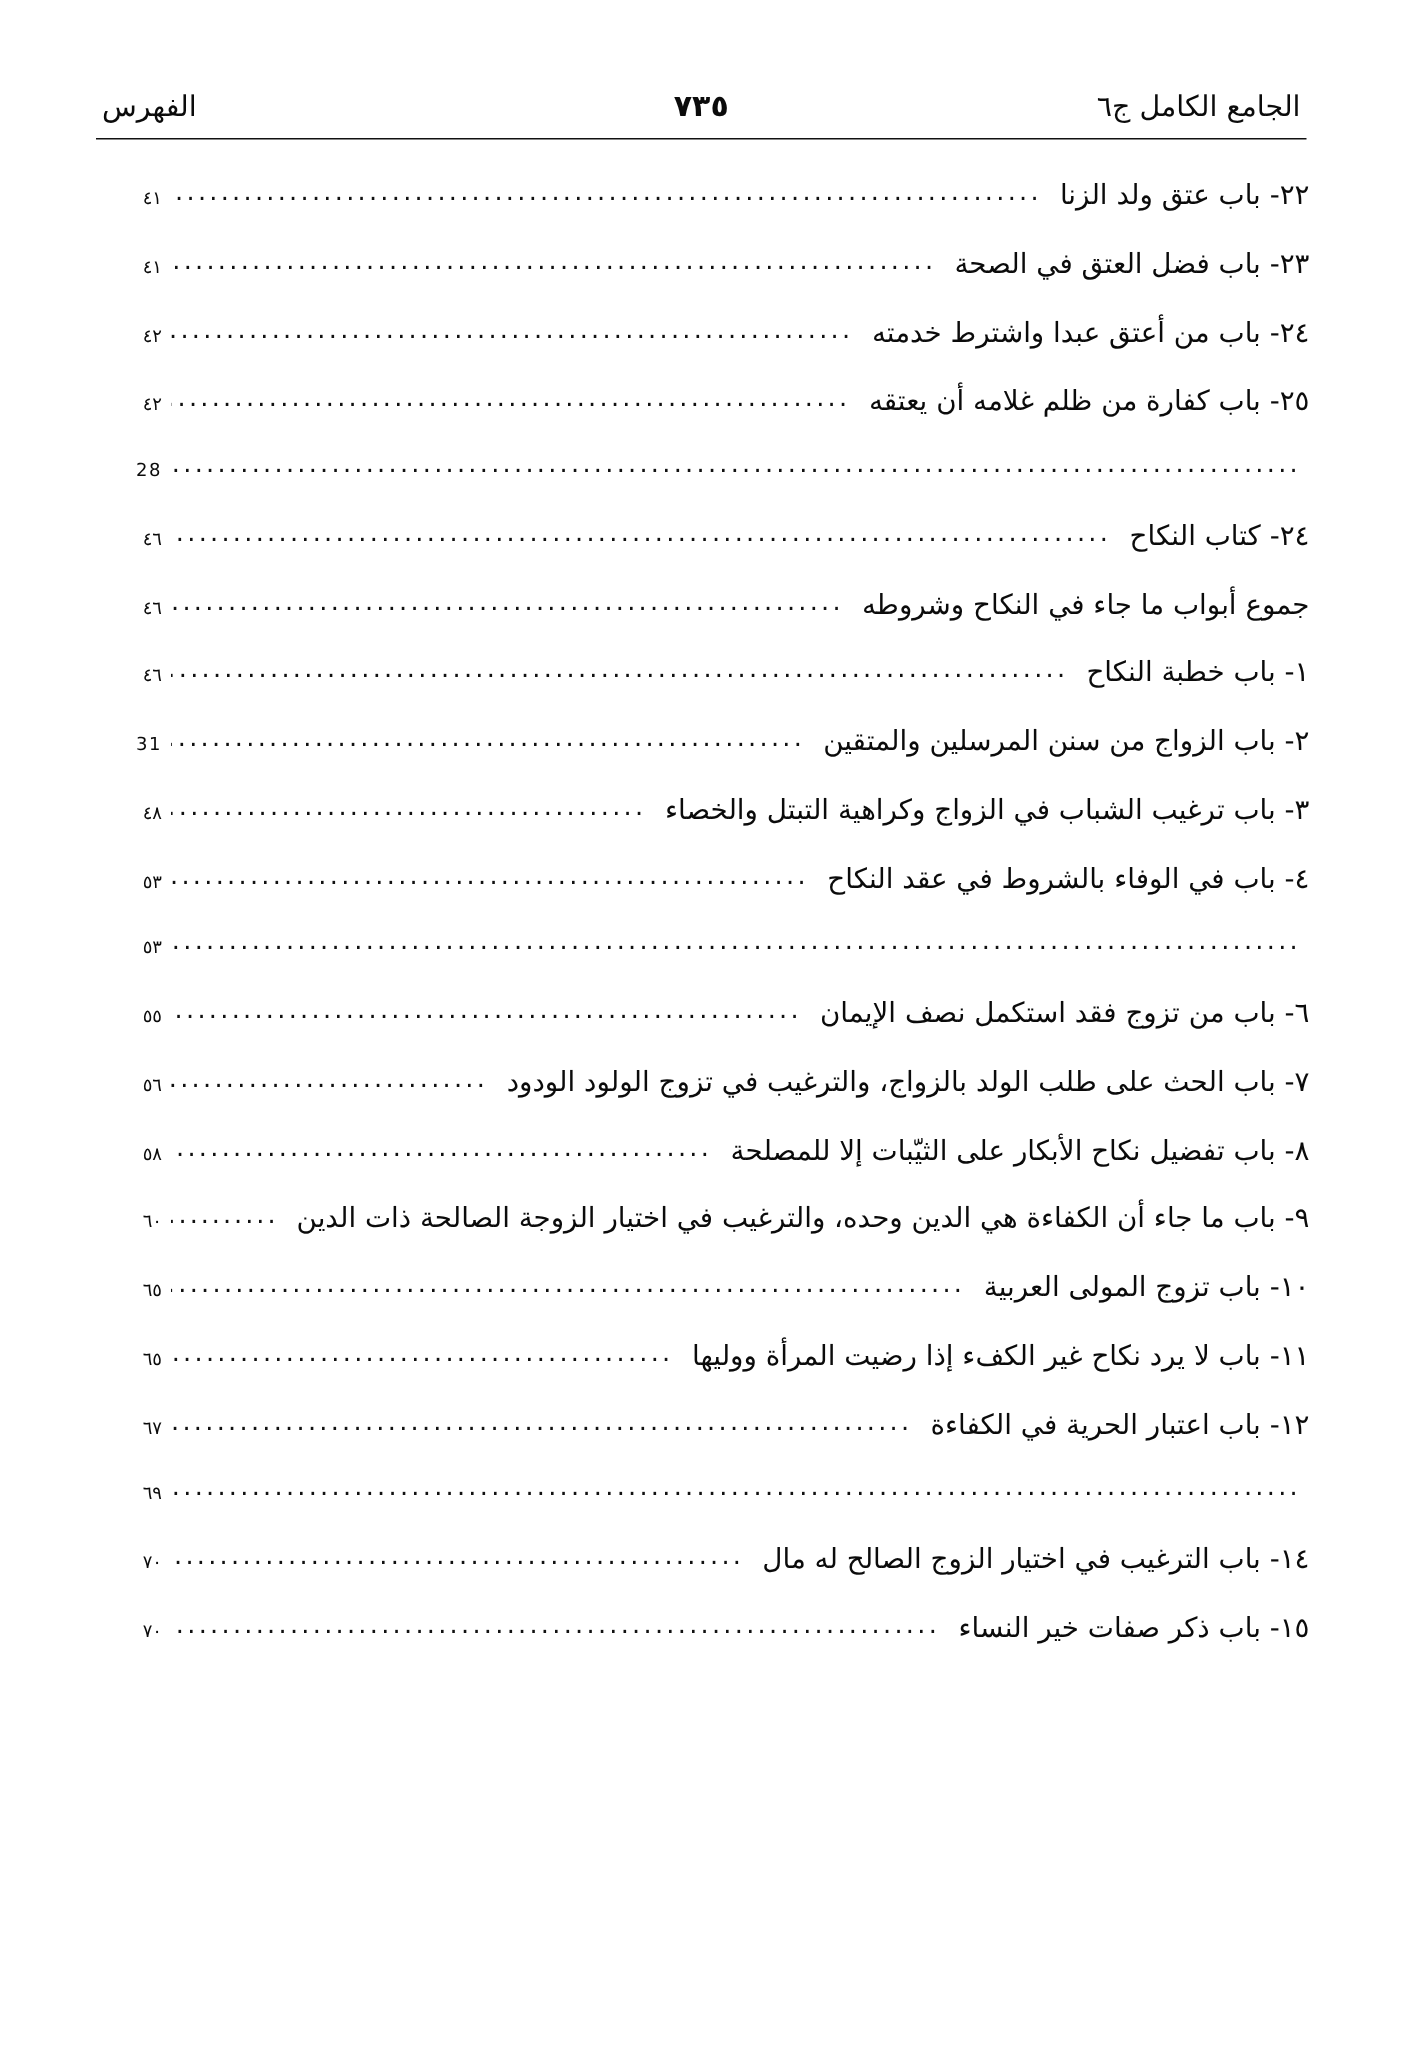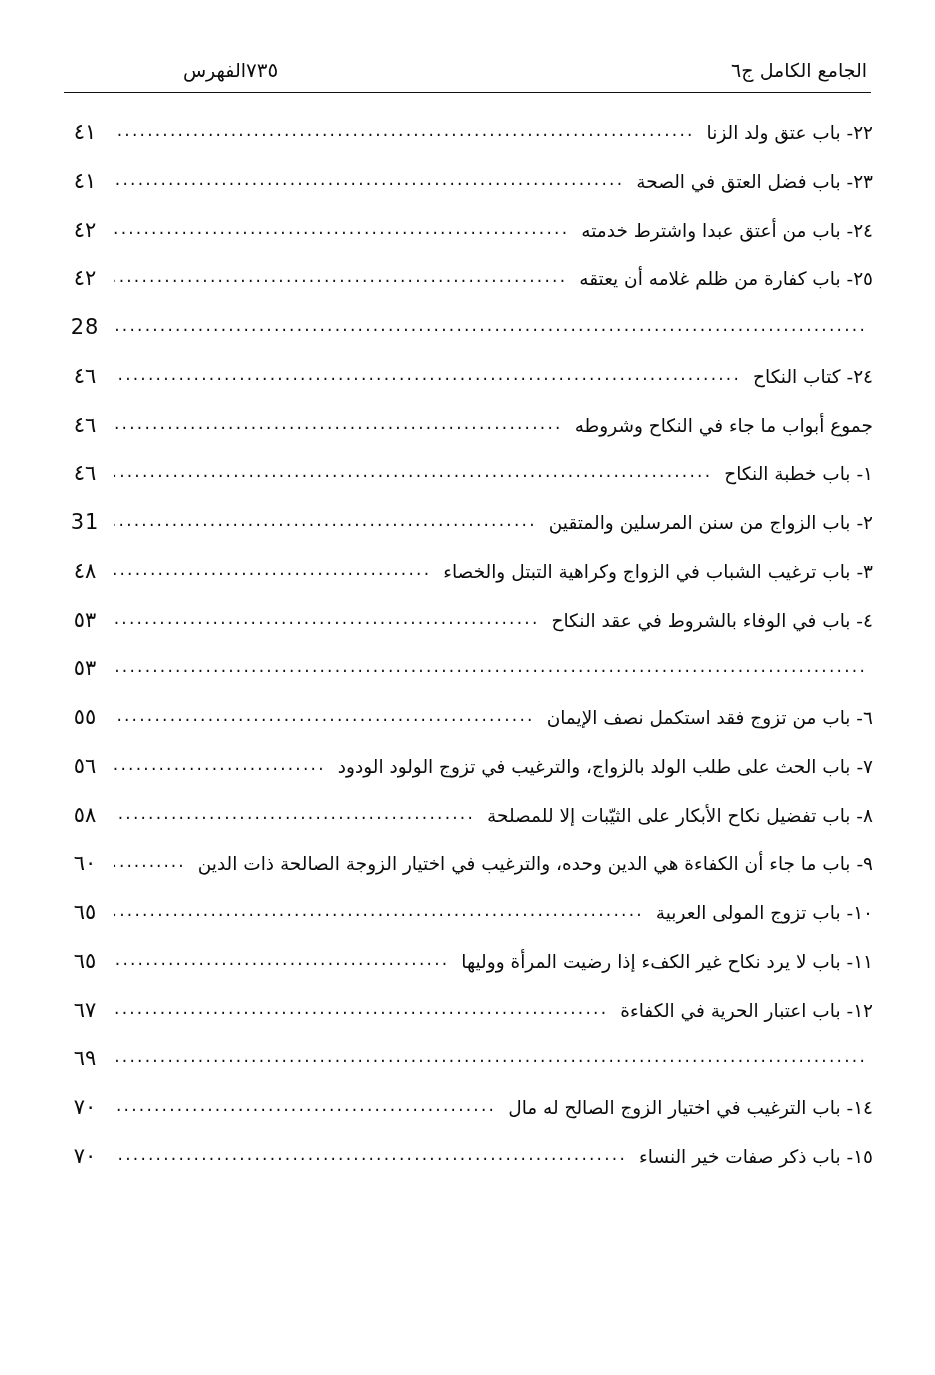--- a/index.html
+++ b/index.html
@@ -34,29 +34,29 @@
   .header .hdr-item {
     font-size: 19px;
     letter-spacing: 0.5px;
     white-space: nowrap;
   }
   .header .hdr-right {
     text-align: right;
     min-width: 150px;
   }
   .header .hdr-center {
-    text-align: left;
+    text-align: center;
     flex: 1;
     font-size: 20px;
     letter-spacing: 2px;
+    font-weight: bold;
   }
   .header .hdr-left {
-    text-align: right;
+    text-align: left;
     min-width: 150px;
-    margin-left: 28px;
   }
   .rule {
     border: 0;
     border-top: 1.6px solid #111;
     margin: 6px 2px 26px 2px;
   }
   
   .toc {
     direction: rtl;
   }
@@ -80,22 +80,22 @@
     white-space: nowrap;
     margin: 0 6px;
     color: #111;
     font-size: 17px;
     letter-spacing: 2.2px;
     transform: translateY(-3px);
   }
   .toc-page {
     flex: 0 0 auto;
     min-width: 46px;
-    text-align: center;
-    font-size: 21px;
+    text-align: right;
+    font-size: 12px;
     letter-spacing: 1px;
     direction: rtl;
   }
   
   .toc-row.tight .toc-dots { letter-spacing: 2px; }
 </style>
 </head>
 <body>
 
 <div class="page">

